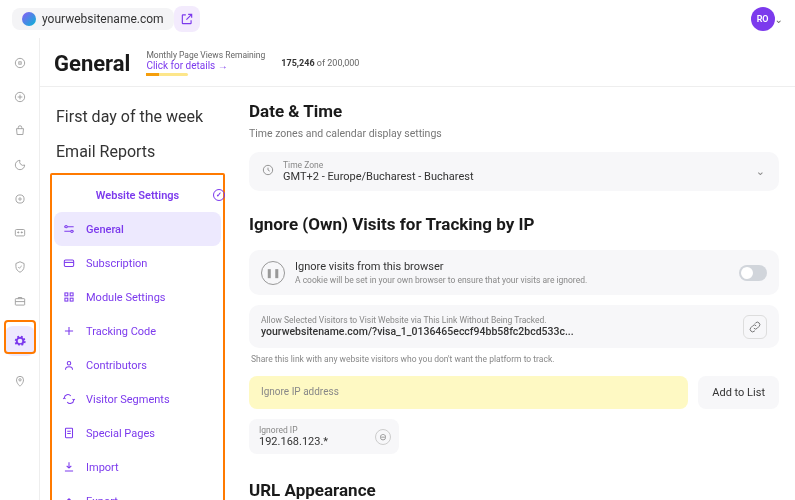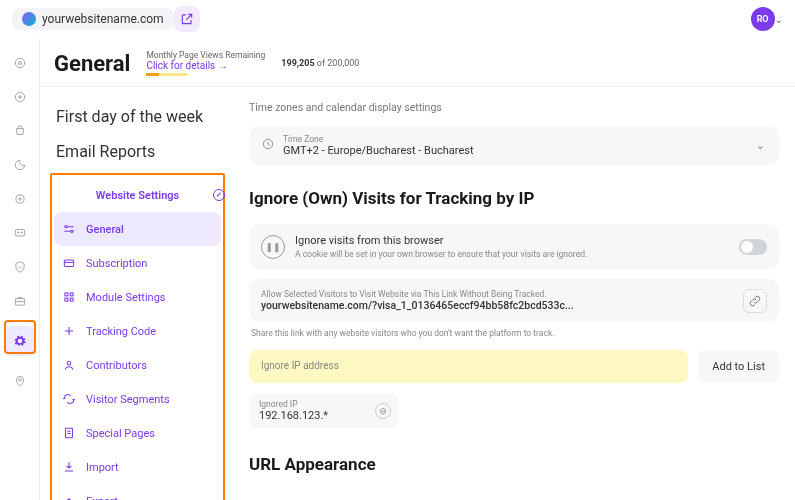--- a/index.html
+++ b/index.html
@@ -144,21 +144,21 @@
   <div class="rail-highlight"></div>
 
   <div class="content">
     <div class="header-row">
       <div class="page-title">General</div>
       <div>
         <div class="pv-block">Monthly Page Views Remaining</div>
         <div class="pv-link">Click for details →</div>
         <div class="pv-bar"></div>
       </div>
-      <div class="pv-count"><b>199,205</b> of <span>200,000</span></div>
+      <div class="pv-count"><b>175,246</b> of <span>200,000</span></div>
     </div>
 
     <div class="body-row">
       <div class="sidebar">
         <div class="sb-item">First day of the week</div>
         <div class="sb-item">Email Reports</div>
         <div class="sb-box">
           <div class="sb-header">
             <span>Website Settings</span>
             <span class="check">✓</span>
@@ -243,20 +243,21 @@
                     <path d="M12 18V8m0 0l-4 4m4-4l4 4M5 19h14"></path>
                   </svg>
                 </span>
                 <span>Export</span>
               </div>
             </div>
         </div>
       </div>
 
       <div class="panel">
+        <div class="h2">Date &amp; Time</div>
         <div class="sub">Time zones and calendar display settings</div>
         <div class="select-row">
           <span class="clk"><svg viewBox="0 0 24 24" fill="none" stroke="currentColor" stroke-width="1.5">
                 <circle cx="12" cy="12" r="8"></circle>
                 <path d="M12 8v4l3 2"></path>
               </svg></span>
           <div>
             <div class="lbl">Time Zone</div>
             <div class="val">GMT+2 - Europe/Bucharest - Bucharest</div>
           </div>

